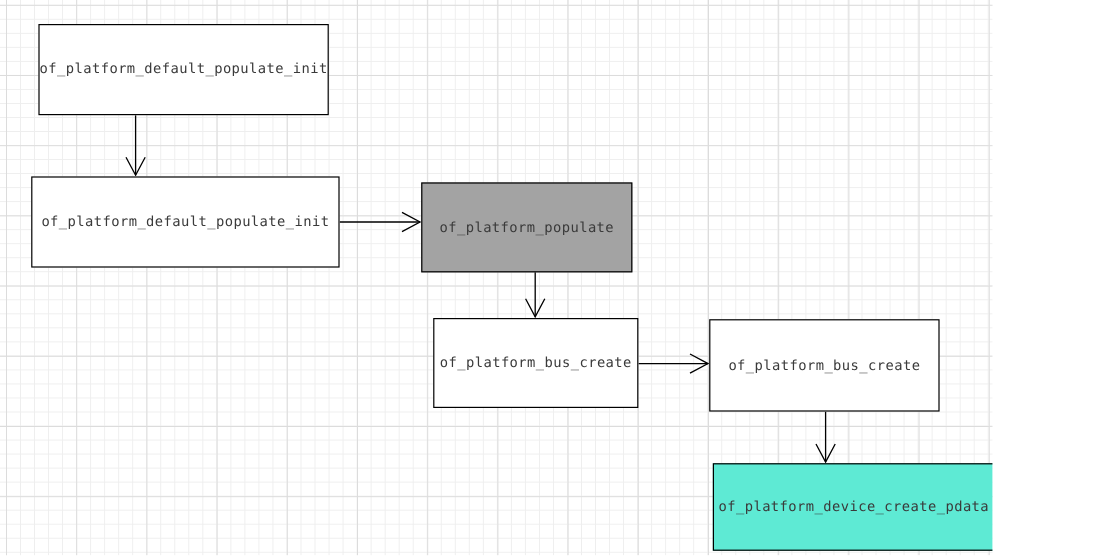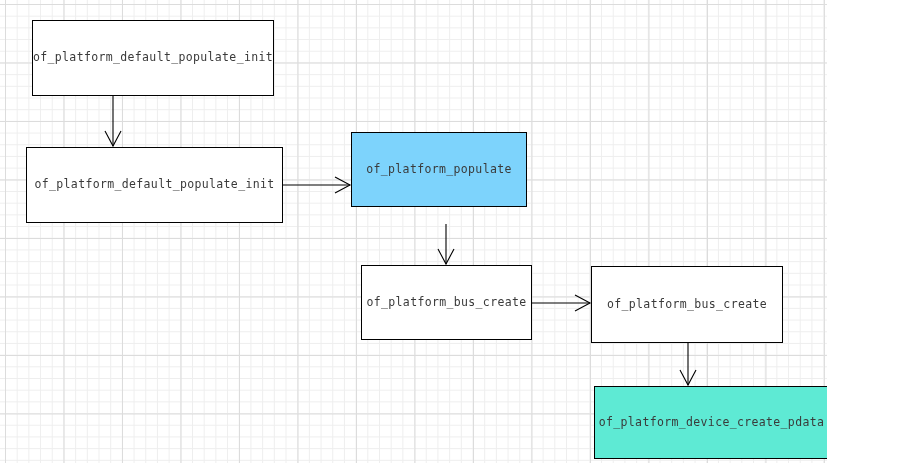--- a/index.html
+++ b/index.html
@@ -97,21 +97,21 @@
       </g>
     </svg>
 
   <div id="nodes">
       <div class="node" style="left: 32px; top: 20px; width: 242px; height: 76px; background: rgb(255, 255, 255); border-color: rgb(0, 0, 0);">
         <span class="node-label" style="color: rgb(58, 58, 58);">of_platform_default_populate_init</span>
       </div>
       <div class="node" style="left: 26px; top: 147px; width: 257px; height: 76px; background: rgb(255, 255, 255); border-color: rgb(0, 0, 0);">
         <span class="node-label" style="color: rgb(58, 58, 58);">of_platform_default_populate_init</span>
       </div>
-      <div class="node" style="left: 351px; top: 132px; width: 176px; height: 75px; background: #7dd3fc; border-color: rgb(0, 0, 0);">
+      <div class="node" style="left: 351px; top: 152px; width: 176px; height: 75px; background: #a3a3a3; border-color: rgb(0, 0, 0);">
         <span class="node-label" style="color: rgb(58, 58, 58);">of_platform_populate</span>
       </div>
       <div class="node" style="left: 361px; top: 265px; width: 171px; height: 75px; background: rgb(255, 255, 255); border-color: rgb(0, 0, 0);">
         <span class="node-label" style="color: rgb(58, 58, 58);">of_platform_bus_create</span>
       </div>
       <div class="node" style="left: 591px; top: 266px; width: 192px; height: 77px; background: rgb(255, 255, 255); border-color: rgb(0, 0, 0);">
         <span class="node-label" style="color: rgb(58, 58, 58);">of_platform_bus_create</span>
       </div>
       <div class="node" style="left: 594px; top: 386px; width: 235px; height: 73px; background: #5eead4; border-color: rgb(0, 0, 0);">
         <span class="node-label" style="color: rgb(58, 58, 58);">of_platform_device_create_pdata</span>

